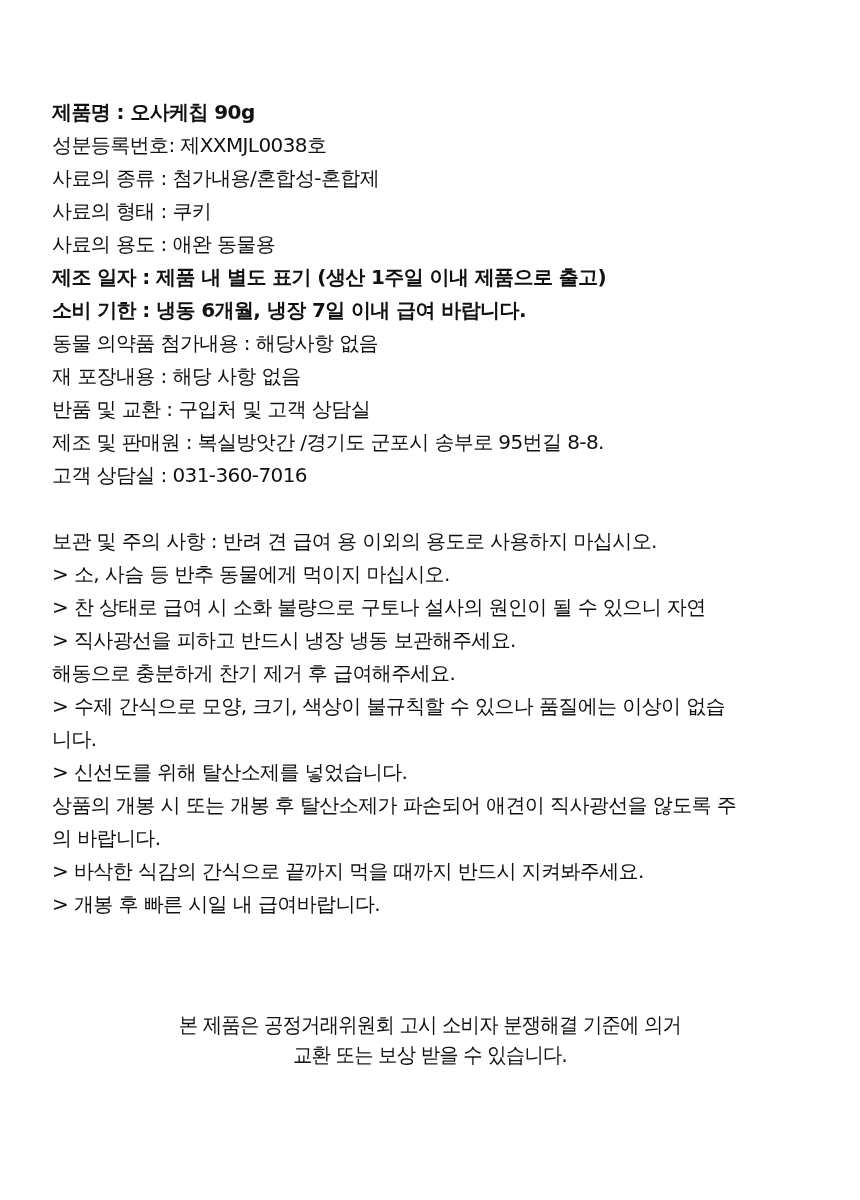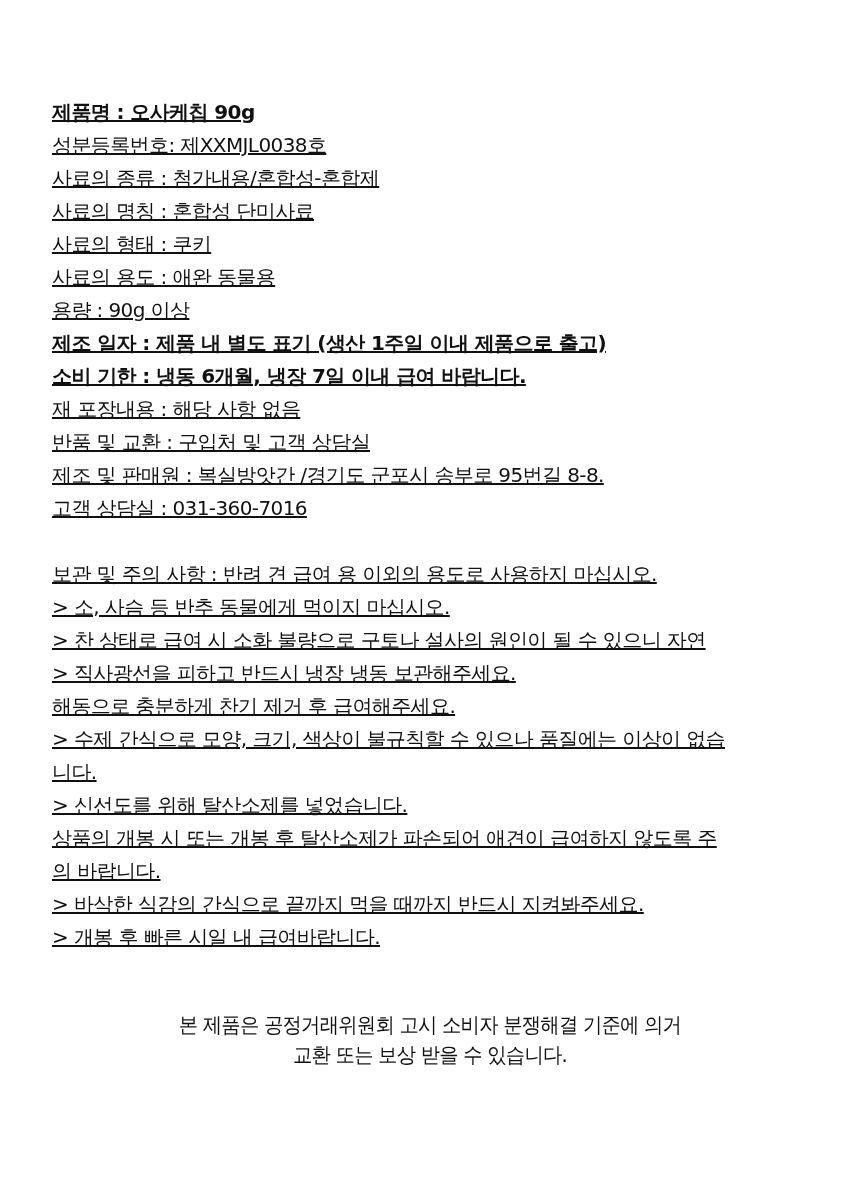--- a/index.html
+++ b/index.html
@@ -20,21 +20,20 @@
       left: 52px;
       top: 96px;
       width: 770px;
     }
     .line {
       font-size: 20px;
       line-height: 33px;
       height: 33px;
       white-space: nowrap;
       letter-spacing: -0.6px;
-      text-decoration: underline;
     }
     .line.bold { font-weight: bold; }
     .gap { height: 33px; }
     .notice {
       position: absolute;
       left: 0;
       top: 1010px;
       width: 860px;
       text-align: center;
       font-size: 21px;
@@ -45,42 +44,41 @@
       transform-origin: center;
     }
   </style>
 </head>
 <body>
 
 <div class="sheet">
   <div class="line bold">제품명 : 오사케칩 90g</div>
   <div class="line">성분등록번호: 제XXMJL0038호</div>
   <div class="line">사료의 종류 : 첨가내용/혼합성-혼합제</div>
-  <div class="line">사료의 명칭 : 혼합성 단미사료</div>
   <div class="line">사료의 형태 : 쿠키</div>
   <div class="line">사료의 용도 : 애완 동물용</div>
-  <div class="line">용량 : 90g 이상</div>
   <div class="line bold">제조 일자 : 제품 내 별도 표기 (생산 1주일 이내 제품으로 출고)</div>
   <div class="line bold">소비 기한 : 냉동 6개월, 냉장 7일 이내 급여 바랍니다.</div>
+  <div class="line">동물 의약품 첨가내용 : 해당사항 없음</div>
   <div class="line">재 포장내용 : 해당 사항 없음</div>
   <div class="line">반품 및 교환 : 구입처 및 고객 상담실</div>
   <div class="line">제조 및 판매원 : 복실방앗간 /경기도 군포시 송부로 95번길 8-8.</div>
   <div class="line">고객 상담실 : 031-360-7016</div>
 
   <div class="gap"></div>
 
   <div class="line">보관 및 주의 사항 : 반려 견 급여 용 이외의 용도로 사용하지 마십시오.</div>
   <div class="line"> &gt; 소, 사슴 등 반추 동물에게 먹이지 마십시오.</div>
   <div class="line"> &gt; 찬 상태로 급여 시 소화 불량으로 구토나 설사의 원인이 될 수 있으니 자연</div>
   <div class="line"> &gt; 직사광선을 피하고 반드시 냉장 냉동 보관해주세요.</div>
   <div class="line">해동으로 충분하게 찬기 제거 후 급여해주세요.</div>
   <div class="line"> &gt; 수제 간식으로 모양, 크기, 색상이 불규칙할 수 있으나 품질에는 이상이 없습</div>
   <div class="line">니다.</div>
   <div class="line"> &gt; 신선도를 위해 탈산소제를 넣었습니다.</div>
-  <div class="line">상품의 개봉 시 또는 개봉 후 탈산소제가 파손되어 애견이 급여하지 않도록 주</div>
+  <div class="line">상품의 개봉 시 또는 개봉 후 탈산소제가 파손되어 애견이 직사광선을 않도록 주</div>
   <div class="line">의 바랍니다.</div>
   <div class="line">&gt; 바삭한 식감의 간식으로 끝까지 먹을 때까지 반드시 지켜봐주세요.</div>
   <div class="line">&gt; 개봉 후 빠른 시일 내 급여바랍니다.</div>
 </div>
 
 <div class="notice">
   <div>본 제품은 공정거래위원회 고시 소비자 분쟁해결 기준에 의거</div>
   <div>교환 또는 보상 받을 수 있습니다.</div>
 </div>
 

